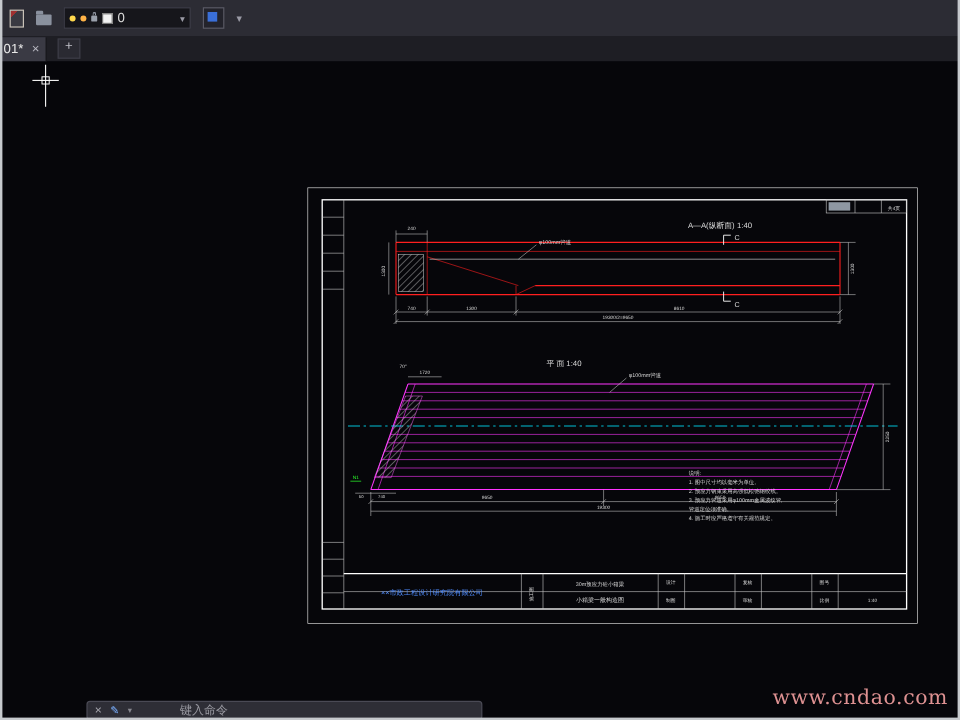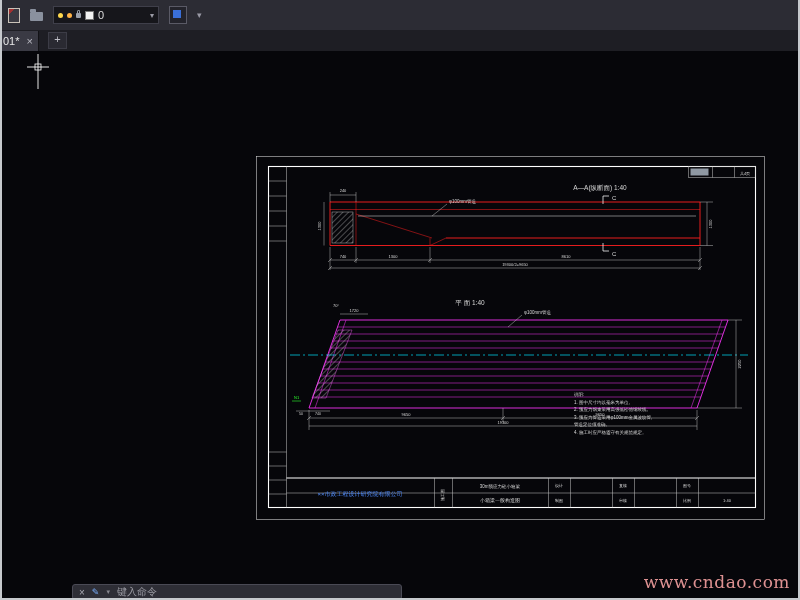--- a/index.html
+++ b/index.html
@@ -39,21 +39,21 @@
     padding:0 5px 0 3px;gap:7px;border-right:1px solid #121216;}
   .tab-close{color:#b9b9c2;font-size:11px;cursor:pointer;}
   .tab-new{width:17px;height:15px;margin-left:9px;margin-bottom:2px;background:#2a2a32;border:1px solid #3c3c46;
     color:#c0c0c8;font-size:11px;line-height:13px;text-align:center;}
   
   .cmdbar{position:absolute;left:72px;top:584px;width:330px;height:16px;background:#2e2e36;
     border:1px solid #4a4a55;border-radius:3px;z-index:25;display:flex;align-items:center;gap:7px;padding:0 6px;box-sizing:border-box;}
   .cmd-close{color:#a8a8b0;font-size:10px;}
   .cmd-pencil{color:#7ab0ff;font-size:9px;}
   .cmd-caret{color:#888890;font-size:7px;}
-  .cmd-prompt{color:#9a9aa2;font-size:10px;}
+  .cmd-prompt{color:#9a9aa2;font-size:10px;margin-left:33px;}
   
   .watermark{position:absolute;right:10px;bottom:8px;z-index:20;color:#fca5a5;opacity:.88;
     font-family:"DejaVu Serif",serif;font-size:17px;letter-spacing:.5px;}
   
   .canvas{position:absolute;inset:0;z-index:1;}
   svg text{font-family:"Liberation Sans",sans-serif;fill:#d8d8d8;}
   .t35{font-size:3.5px}.t4{font-size:4px}.t45{font-size:4.5px}.t5{font-size:5px}.t6{font-size:6px}.t65{font-size:6.5px}
   .frame{stroke:#ffffff;stroke-width:1.1;fill:none}
   .frame-thin{stroke:#dedede;stroke-width:.55;fill:none}
   .thin{stroke:#c9c9c9;stroke-width:.5}

